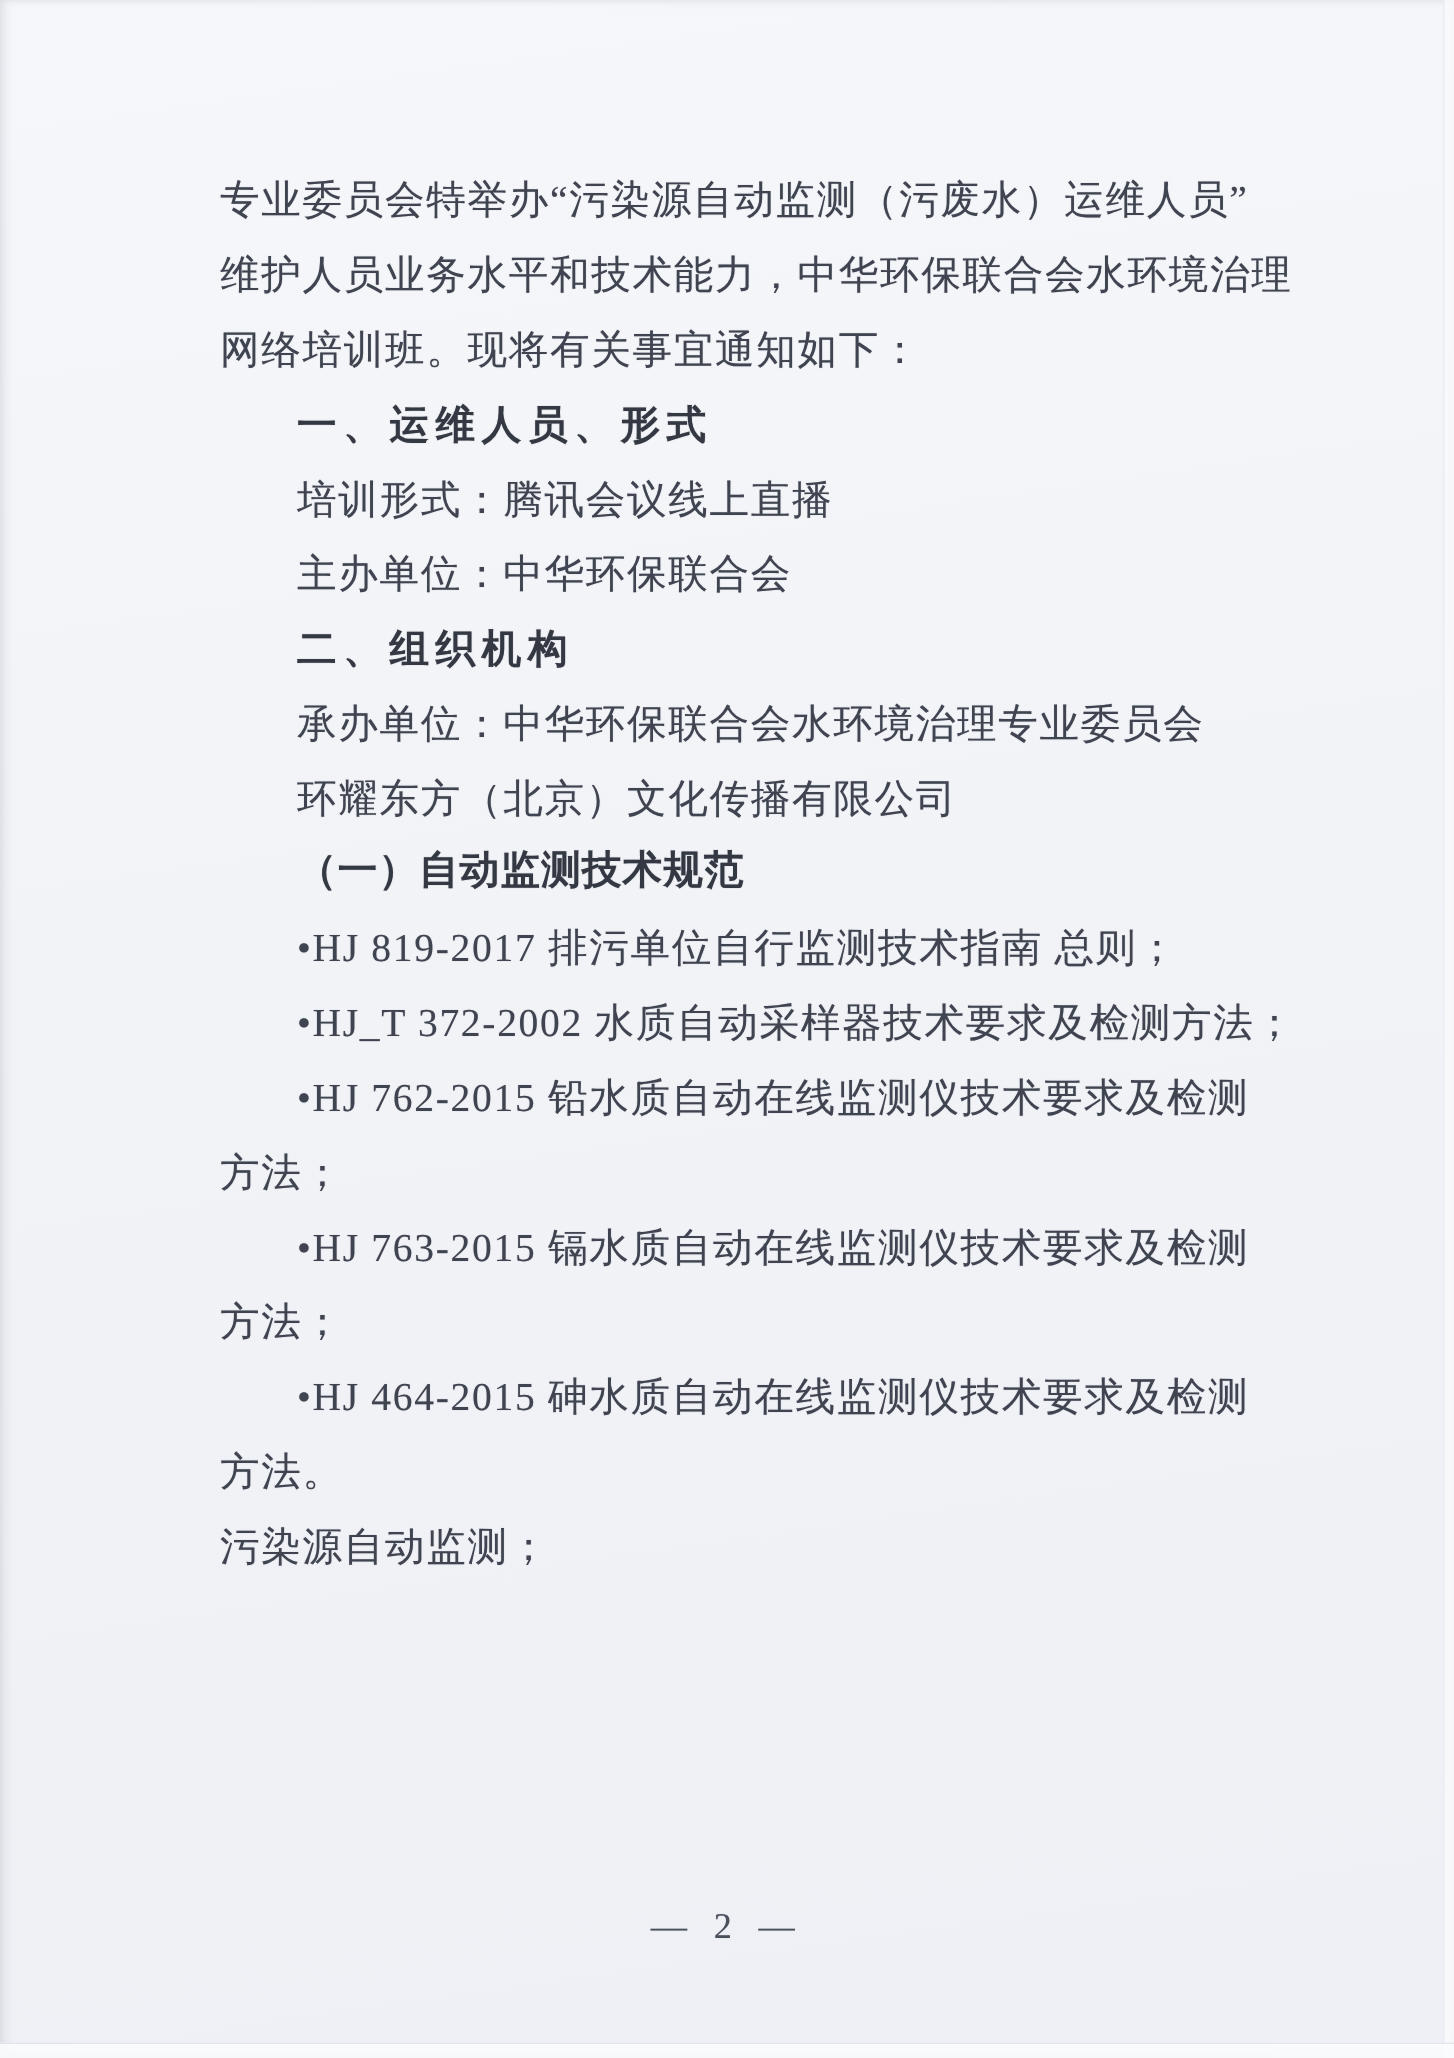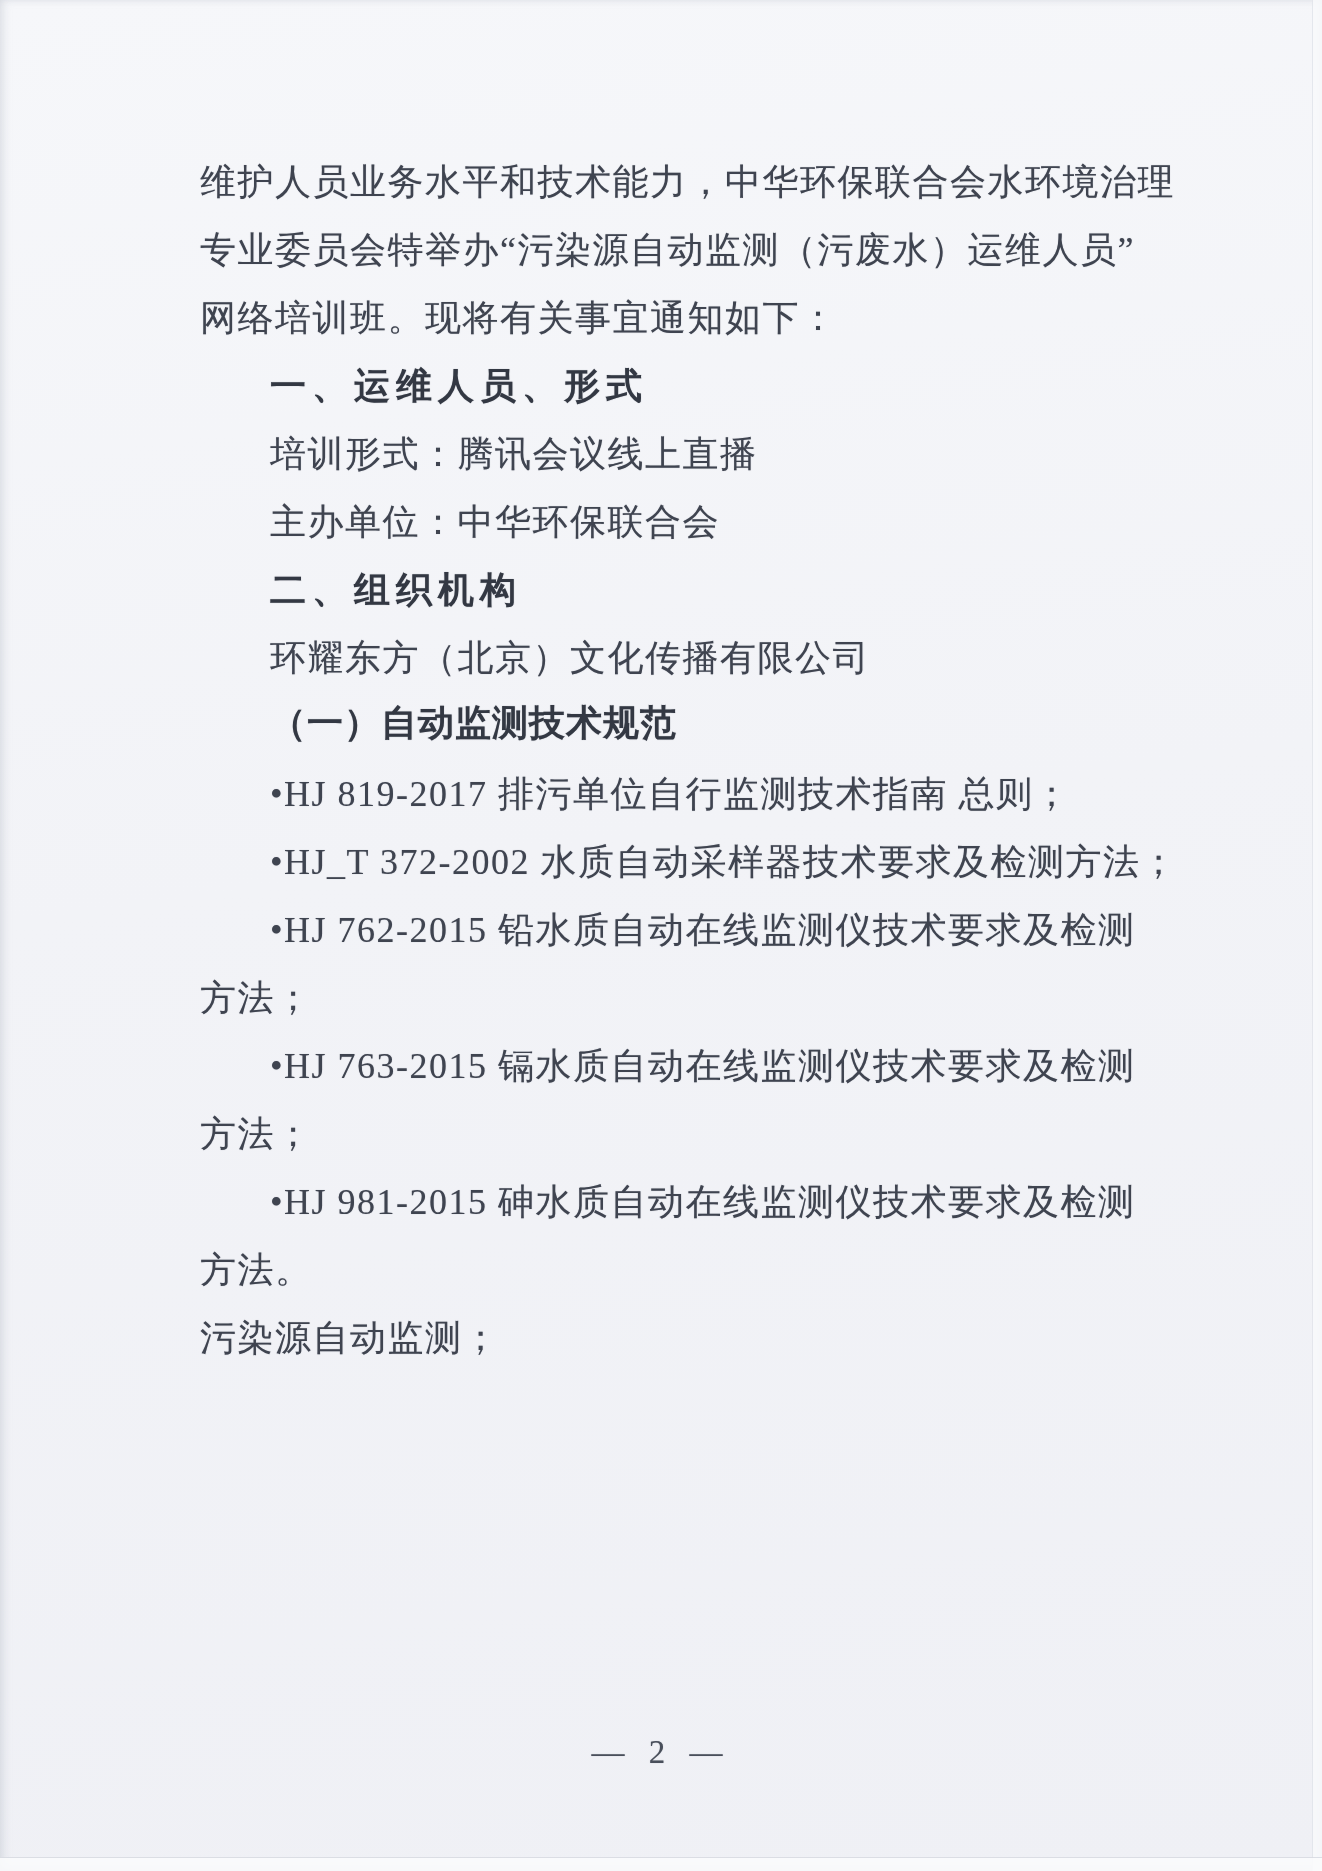--- a/index.html
+++ b/index.html
@@ -56,34 +56,35 @@
     color:#494f5b;
     letter-spacing:8px;
     text-shadow:0 0 1px rgba(73,79,94,.35);
   }
 </style>
 </head>
 <body>
 
 <div class="page">
   <main class="doc">
+    <p class="ln">专业委员会特举办“污染源自动监测（污废水）运维人员”</p>
     <p class="ln">维护人员业务水平和技术能力，中华环保联合会水环境治理</p>
-    <p class="ln">专业委员会特举办“污染源自动监测（污废水）运维人员”</p>
     <p class="ln">网络培训班。现将有关事宜通知如下：</p>
     <p class="ln ind head">一、运维人员、形式</p>
     <p class="ln ind">培训形式：腾讯会议线上直播</p>
     <p class="ln ind">主办单位：中华环保联合会</p>
     <p class="ln ind head">二、组织机构</p>
+    <p class="ln ind">承办单位：中华环保联合会水环境治理专业委员会</p>
     <p class="ln ind">环耀东方（北京）文化传播有限公司</p>
     <p class="ln ind subhead">（一）自动监测技术规范</p>
     <p class="ln ind">•HJ 819-2017 排污单位自行监测技术指南 总则；</p>
     <p class="ln ind">•HJ_T 372-2002 水质自动采样器技术要求及检测方法；</p>
     <p class="ln ind">•HJ 762-2015 铅水质自动在线监测仪技术要求及检测</p>
     <p class="ln">方法；</p>
     <p class="ln ind">•HJ 763-2015 镉水质自动在线监测仪技术要求及检测</p>
     <p class="ln">方法；</p>
-    <p class="ln ind">•HJ 981-2015 砷水质自动在线监测仪技术要求及检测</p>
+    <p class="ln ind">•HJ 464-2015 砷水质自动在线监测仪技术要求及检测</p>
     <p class="ln">方法。</p>
     <p class="ln">污染源自动监测；</p>
   </main>
 
   <footer class="pagefoot">— 2 —</footer>
 </div>
 
 </body></html>

